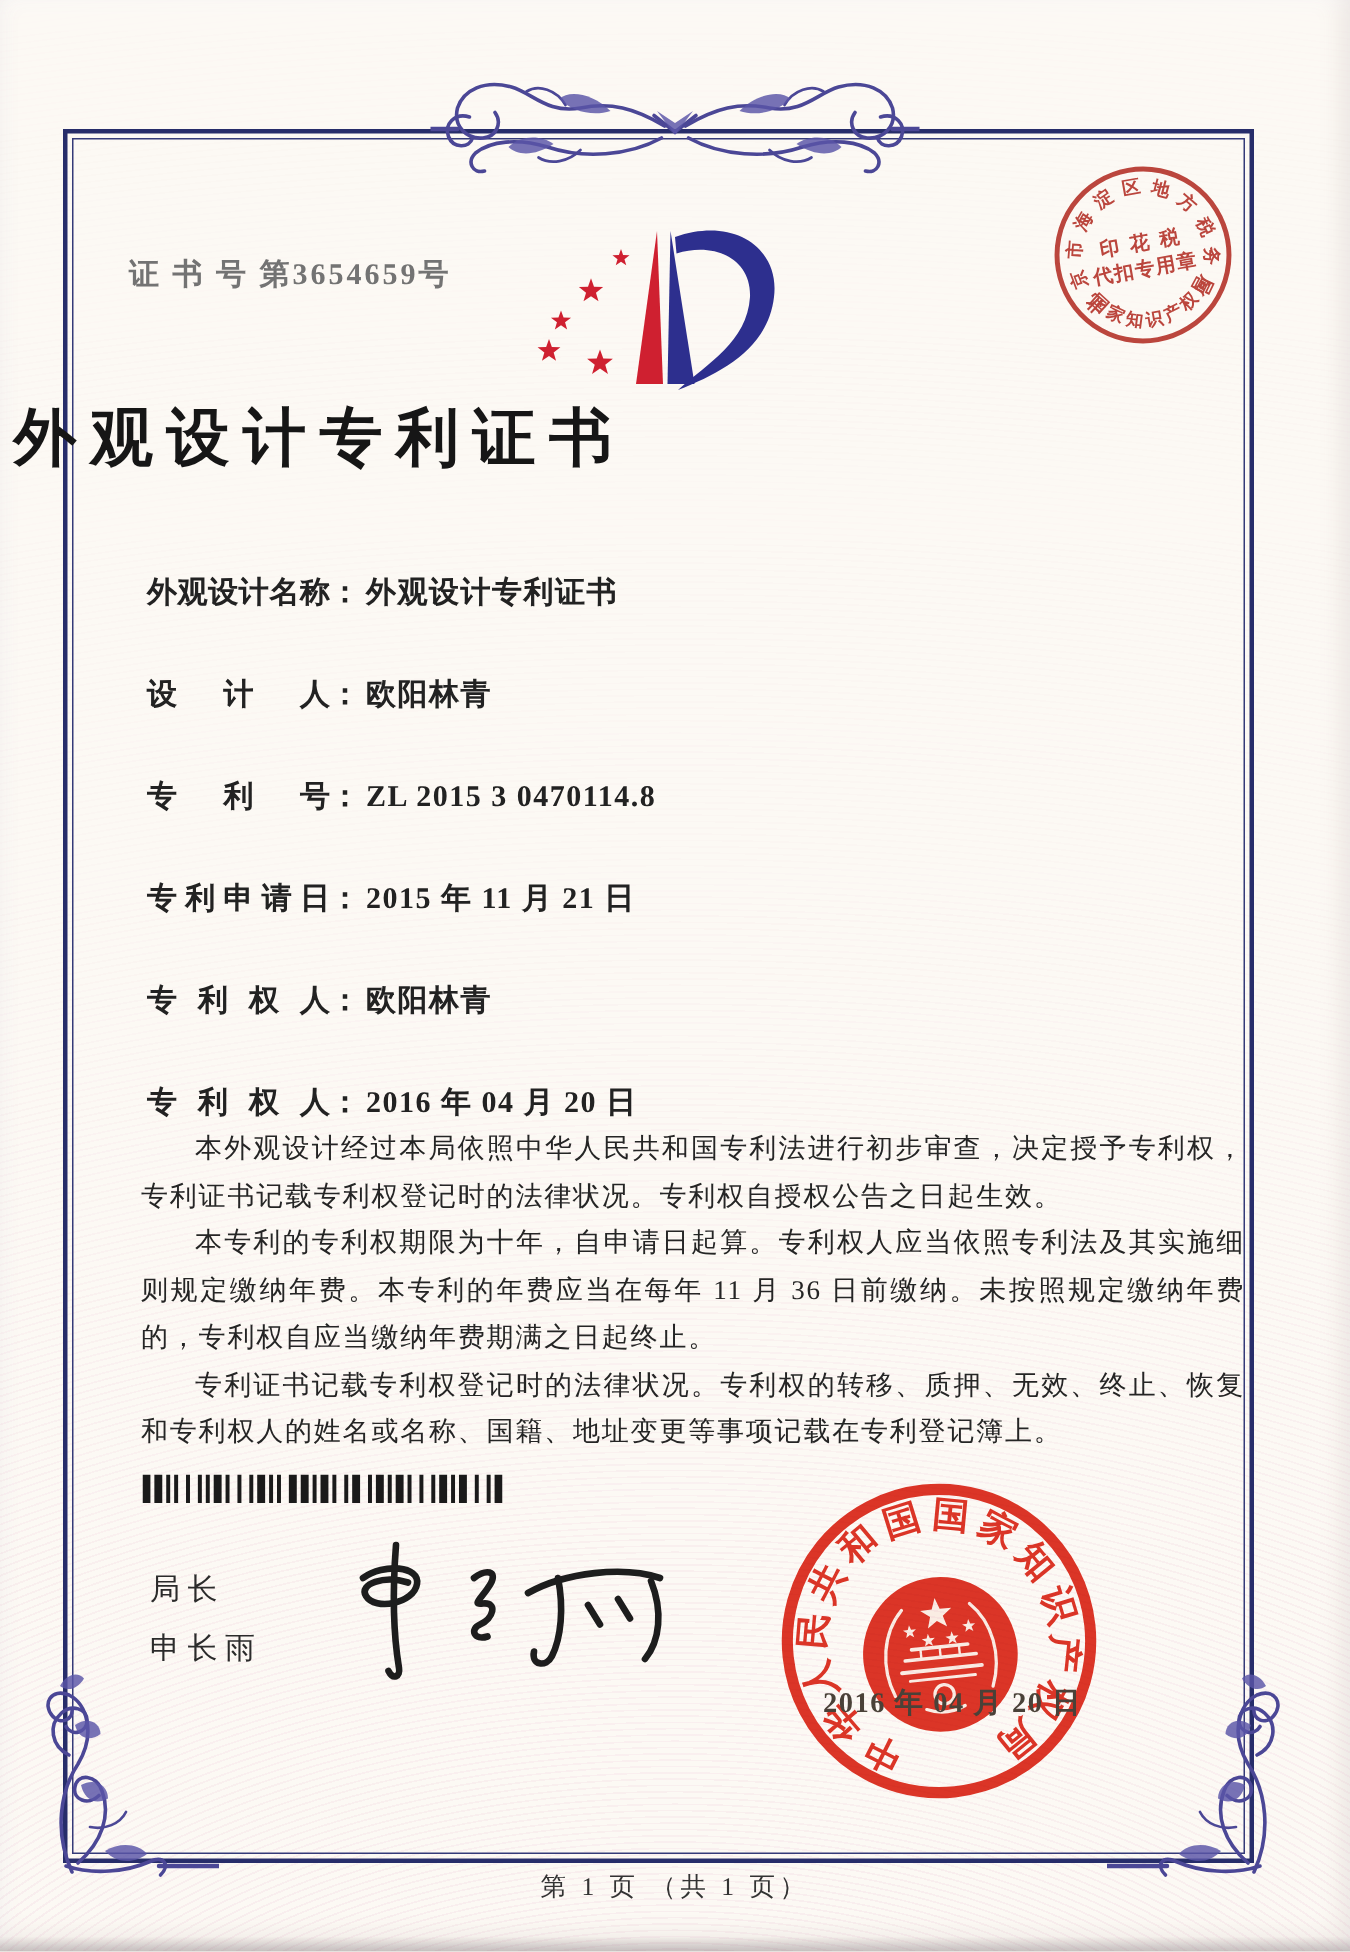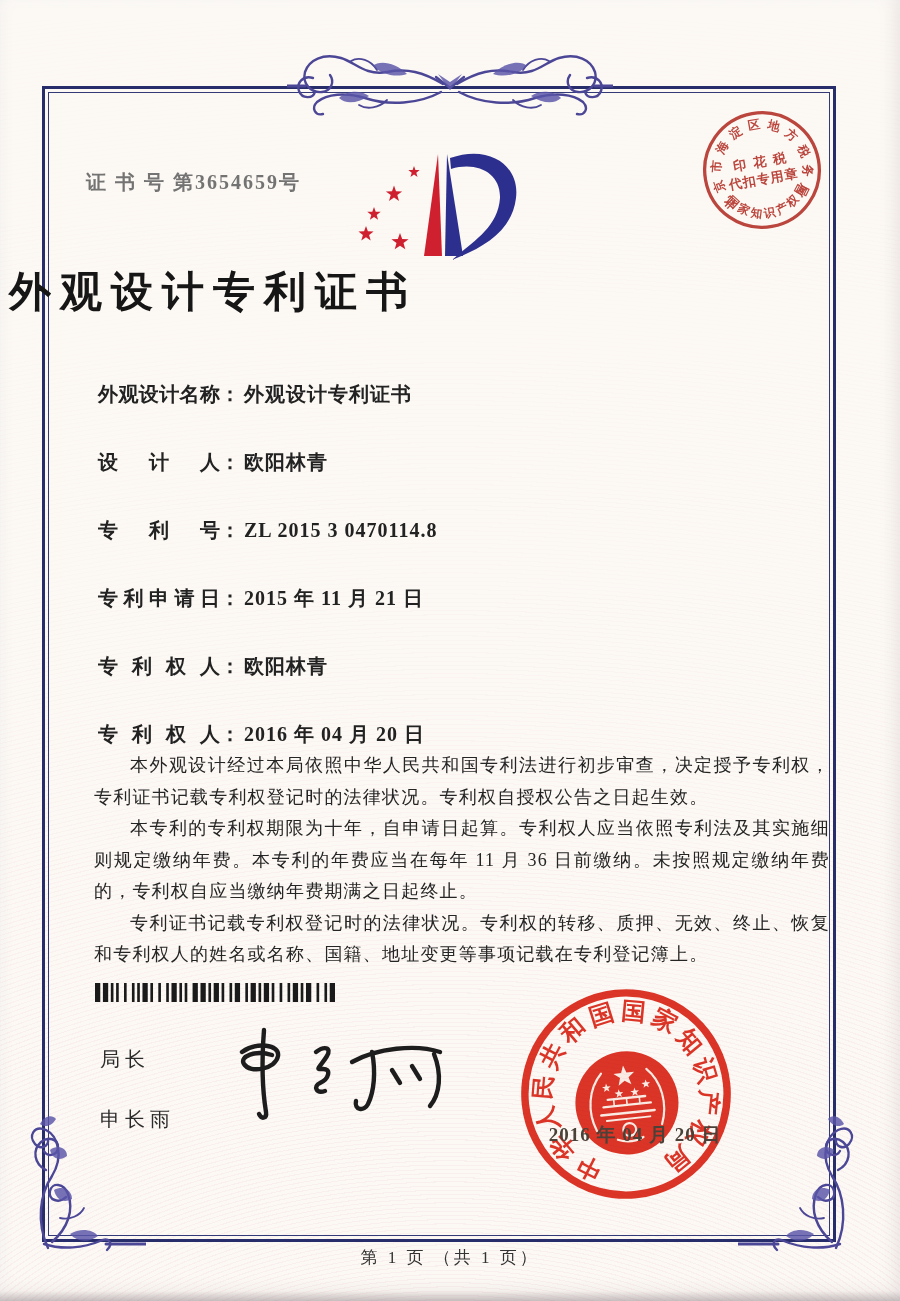--- a/index.html
+++ b/index.html
@@ -43,21 +43,21 @@
   .flabel{display:inline-block; width:122px; text-align:justify; text-align-last:justify; vertical-align:top;}
   .fcolon{display:inline-block; margin-right:4px;}
   .fvalue{letter-spacing:1px;}
   .paras{position:absolute; left:94px; top:750px; width:736px; z-index:4;}
   .paras p{
     margin:0; text-indent:2em; font-size:18px; line-height:31.5px;
     letter-spacing:1.2px; color:#252525; text-align:justify;
   }
   .barcode{position:absolute; left:95px; top:983px; z-index:4;}
   .signer{position:absolute; left:100px; top:1046px; z-index:4; font-size:20px; letter-spacing:5px; color:#2b2b2b;}
-  .signer .line2{margin-top:33px;}
+  .signer .line2{margin-top:12px;}
   .signature{position:absolute; left:212px; top:1022px; z-index:5;}
   .seal{position:absolute; left:512px; top:980px; z-index:4; transform:rotate(-6deg); mix-blend-mode:multiply; opacity:.95;}
   .seal-date{
     position:absolute; left:535px; top:1122px; width:200px; text-align:center;
     font-size:19px; font-weight:600; letter-spacing:1px; color:#4a4138; z-index:6;
   }
   .footer{
     position:absolute; left:0; top:1246px; width:100%; text-align:center;
     font-size:17px; letter-spacing:3px; color:#333; z-index:4;
   }

